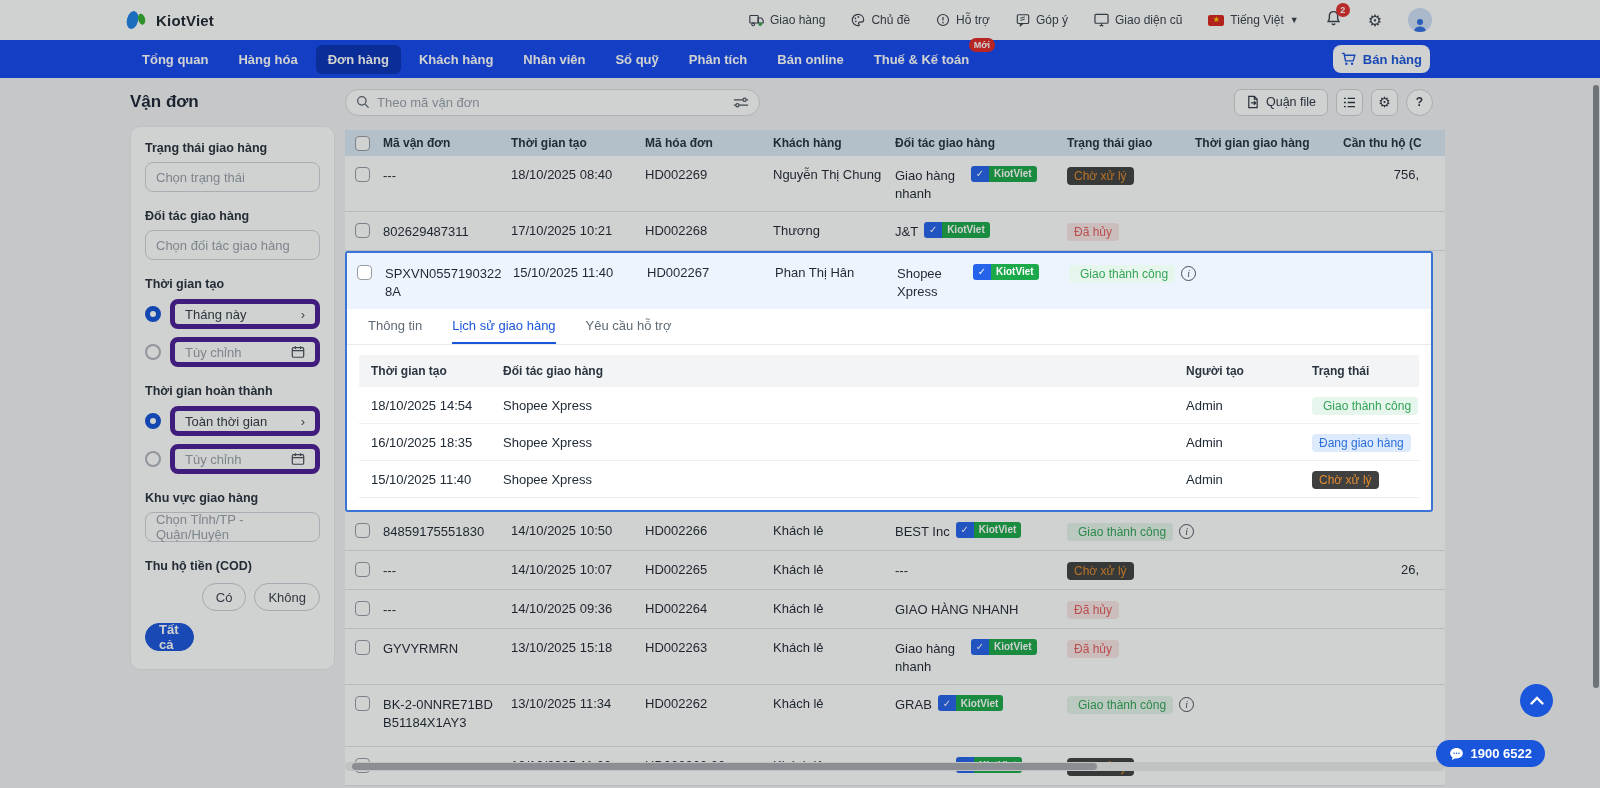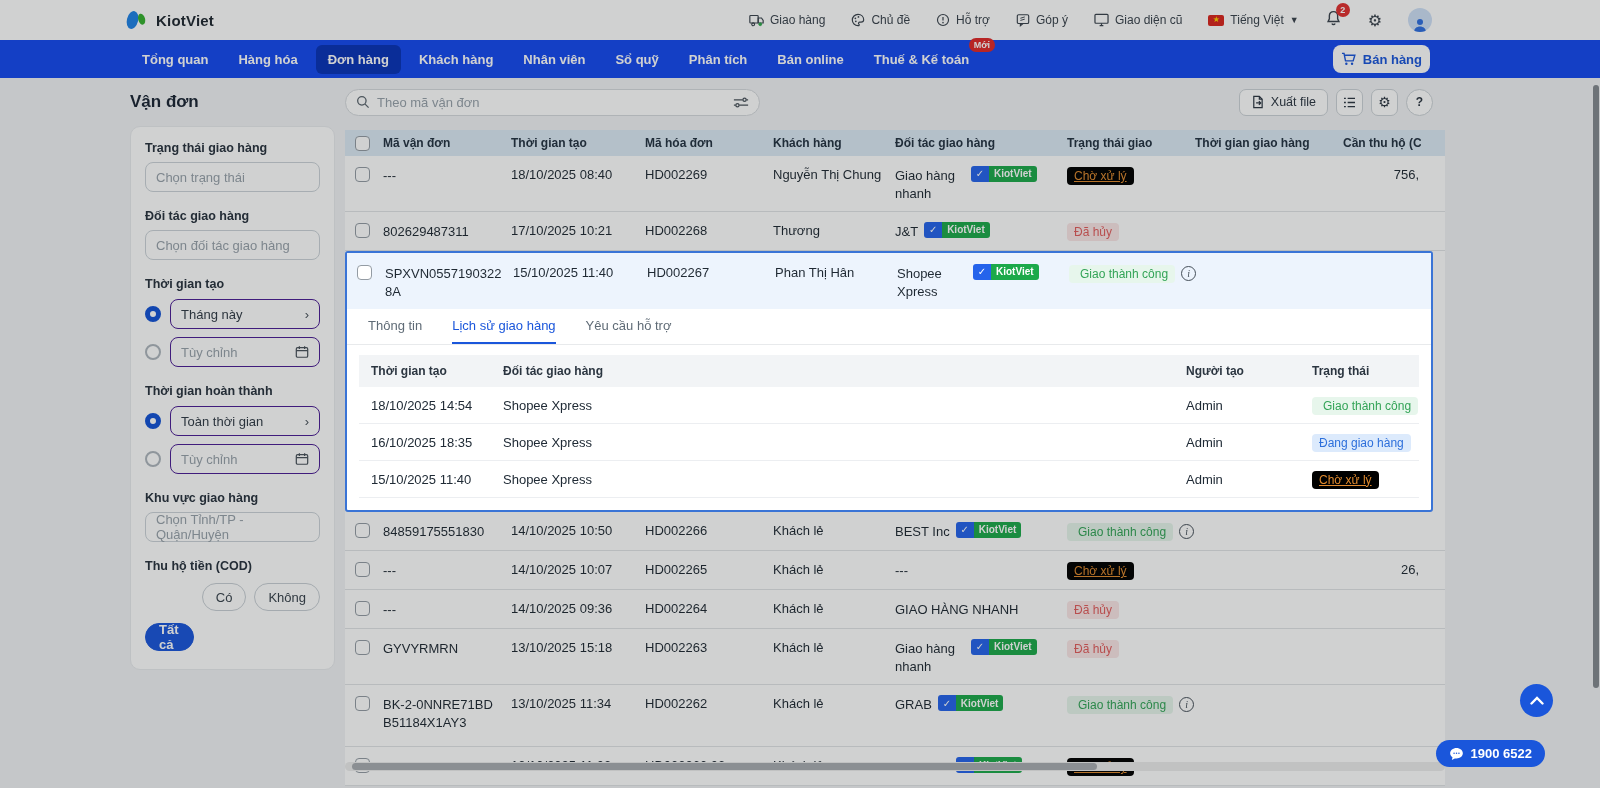--- a/index.html
+++ b/index.html
@@ -41,21 +41,21 @@
   .page-title { font-size:17px; font-weight:bold; color:#1b2534; margin:14px 0 14px 0; }
   .filter-card { background:#ffffff; border:1px solid #e9ebee; border-radius:10px; padding:14px 14px 18px; }
   .f-label { font-size:12.5px; font-weight:bold; color:#28323e; margin-bottom:7px; }
   .f-group { margin-top:17px; }
   .f-group:first-child { margin-top:0; }
   .f-select { height:30px; border:1px solid #ccd3d9; border-radius:8px; background:#fff;
     display:flex; align-items:center; padding:0 10px; font-size:13px; color:#98a2ab; cursor:pointer; }
   .radio-row { display:flex; align-items:center; gap:9px; margin-top:8px; }
   .radio { width:16px; height:16px; border-radius:50%; border:2px solid #aeb6bd; background:#fff; flex:none; cursor:pointer; }
   .radio.sel { border:5px solid #1252d6; }
-  .r-select { flex:1; height:30px; border:1px solid #4c1d95; border-radius:8px; background:#fff;
+  .r-select { flex:1; height:30px; border:5px solid #4c1d95; border-radius:8px; background:#fff;
     display:flex; align-items:center; justify-content:space-between; padding:0 10px; font-size:13px; color:#313b46; cursor:pointer; }
   .r-select .chev { color:#49525b; font-size:13px; }
   .pills { display:flex; gap:8px; margin-top:10px; }
   .pill { height:28px; border-radius:14px; border:1px solid #c9cfd5; background:#fff; color:#39434d;
     font-size:13px; padding:0 13px; display:flex; align-items:center; cursor:pointer; }
   .pill.sel { background:#1a56db; border-color:#1a56db; color:#fff; font-weight:bold;margin-top:40px; }
 
   
   .main { position:absolute; left:345px; top:78px; width:1100px; }
   .toolbar { display:flex; align-items:center; margin-top:10px; height:28px; }
@@ -89,21 +89,21 @@
   .thead .c8 { text-align:left; }
   .h50 { min-height:50px; } .h62 { min-height:62px; } .h38 { min-height:38px; }
 
   .kv-badge { display:inline-flex; flex:none; height:16px; margin-top:-1px; }
   .kv-check { width:18px; background:#2563eb; color:#fff; font-size:10px; display:flex; align-items:center;
     justify-content:center; border-radius:3px 0 0 3px; }
   .kv-name { background:#1ca94a; color:#fff; font-size:10px; font-weight:bold; display:flex;
     align-items:center; padding:0 5px; border-radius:0 3px 3px 0; }
 
   .sbadge { padding:2px 7px; border-radius:4px; font-size:12px; white-space:nowrap; }
-  .st-pending { color:#e08a2e; background:#000000;text-decoration:underline; }
+  .st-pending { color:#e08a2e; background:#404040; }
   .st-cancelled { color:#e25c5c; background:#fae6e7; }
   .st-success { color:#33a457; background:#e7f6ec;padding-left:11px; }
   .st-shipping { color:#2d6fdb; background:#dceafc; }
   .info-i { width:15px; height:15px; border:1.3px solid #454f59; border-radius:50%; color:#454f59;
     font-size:10px; font-style:italic; font-family:"Liberation Serif",serif; display:flex; flex:none;
     align-items:center; justify-content:center; margin-top:1px; cursor:pointer; }
 
   
   .panel { position:relative; z-index:5; border:2px solid #3a74d6; border-radius:3px; background:#fff;
     box-shadow:0 0 0 3000px rgba(20,23,26,0.2); width:1088px; }
@@ -309,21 +309,21 @@
           <circle cx="5" cy="10" r="1.8" fill="none" stroke="#49525b" stroke-width="1.4"></circle>
         </svg>
     </div>
     <div class="tb-right">
       <button class="btn">
         <svg width="13" height="14" viewBox="0 0 14 15">
             <path d="M3 1.5h6l3 3v9H3z" fill="none" stroke="#2c3642" stroke-width="1.3"></path>
             <path d="M9 1.5v3h3" fill="none" stroke="#2c3642" stroke-width="1.3"></path>
             <path d="M5.5 8.5h5M8.5 6.5l2 2-2 2" fill="none" stroke="#2c3642" stroke-width="1.3"></path>
           </svg>
-        <span>Xuất file</span>
+        <span>Quận file</span>
       </button>
       <button class="btn sq">
         <svg width="13" height="11" viewBox="0 0 14 12">
             <path d="M1 1.5h2M5 1.5h8M1 6h2M5 6h8M1 10.5h2M5 10.5h8" stroke="#2c3642" stroke-width="1.5"></path>
           </svg>
       </button>
       <button class="btn sq">
         <span style="font-size:14px">⚙</span>
       </button>
       <button class="btn rd">

